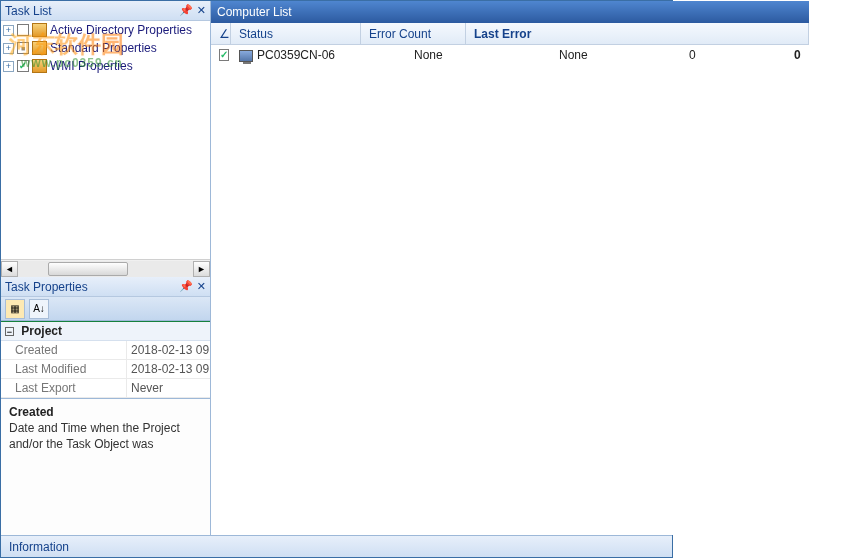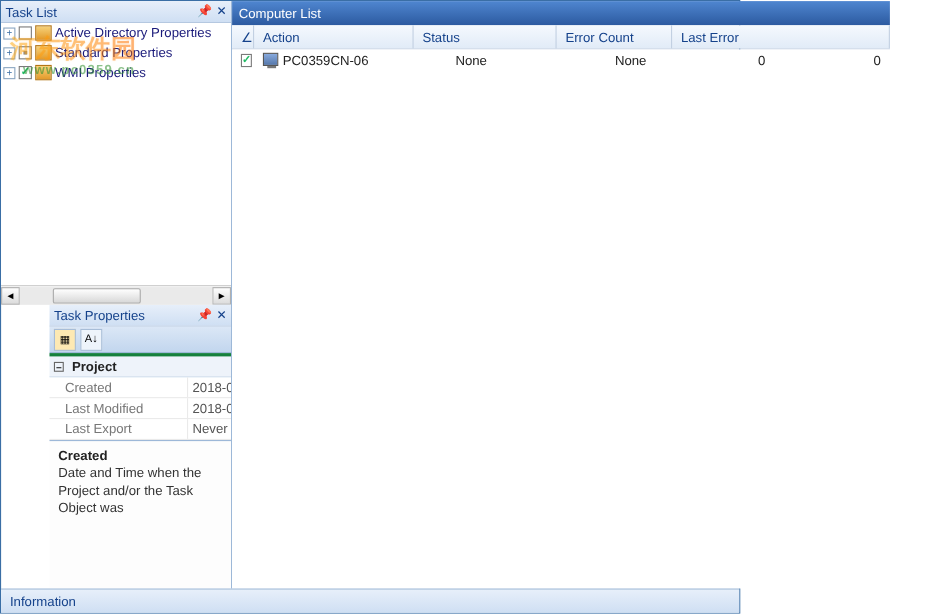--- a/index.html
+++ b/index.html
@@ -24,55 +24,55 @@
 .ticon { width: 15px; height: 14px; margin-right: 3px; display: inline-block; }
 .ticon.ad { background: linear-gradient(#f7d27a,#e39a2a); border: 1px solid #b37515; }
 .ticon.std { background: linear-gradient(#f7d27a,#e39a2a); border: 1px solid #b37515; }
 .ticon.wmi { background: linear-gradient(#f7d27a,#e39a2a); border: 1px solid #b37515; }
 
 .hscroll { height: 18px; background: #f0f0f0; border-top: 1px solid #d0d0d0; display: flex; align-items: center; }
 .hscroll .btn { width: 17px; height: 16px; background: linear-gradient(#fefefe,#dcdcdc); border: 1px solid #b0b0b0; display: flex; align-items: center; justify-content: center; font-size: 9px; cursor: pointer; }
 .hscroll .track { flex: 1; height: 16px; background: #eaeaea; position: relative; }
 .hscroll .thumb { position: absolute; left: 30px; top: 1px; width: 80px; height: 14px; background: linear-gradient(#fefefe,#d8d8d8); border: 1px solid #aaa; border-radius: 2px; }
 
-.props-panel { display: flex; flex-direction: column; height: 258px; margin-left: 44px; }
+.props-panel { display: flex; flex-direction: column; height: 258px; }
 .props-toolbar { height: 24px; background: linear-gradient(#dbe7f6,#c2d6ee); border-bottom: 1px solid #9db8d8; display: flex; align-items: center; padding: 0 4px; gap: 4px; }
 .tbtn { width: 20px; height: 20px; border: 1px solid #a7bdd8; background: #fde9b3; display: inline-flex; align-items: center; justify-content: center; font-size: 10px; cursor: pointer; }
 .tbtn.plain { background: #eef4fb; }
 
 .grid { background: #fff; }
-.grid-cat { background: #eef3fa; padding: 2px 4px; font-weight: bold; color: #222; border-top: 3px solid #15803d; border-bottom: 1px solid #d5e0ee; }
+.grid-cat { background: #eef3fa; padding: 2px 4px; font-weight: bold; color: #222; border-top: 1px solid #15803d; border-bottom: 1px solid #d5e0ee; }
 .grid-cat .exp2 { display: inline-block; width: 9px; height: 9px; border: 1px solid #666; text-align: center; line-height: 8px; font-size: 9px; margin-right: 4px; cursor: pointer; }
 .grid-row { display: flex; border-bottom: 1px solid #eaeaea; }
 .grid-row .k { width: 125px; padding: 2px 4px 2px 14px; color: #777; }
 .grid-row .v { flex: 1; padding: 2px 4px; color: #555; border-left: 1px solid #eaeaea; white-space: nowrap; overflow: hidden; }
 
 .desc-box { border-top: 1px solid #9db8d8; padding: 6px 8px; background: #fdfdfd; flex: 1; }
 .desc-title { font-weight: bold; color: #222; margin-bottom: 2px; }
 .desc-text { color: #333; font-size: 12px; line-height: 1.3; }
 
 .list-header-row { height: 22px; background: linear-gradient(#f5f9fe,#e1ebf7); border-bottom: 1px solid #c2d0e2; display: flex; color: #15428b; }
 .list-header-row .hc { border-right: 1px solid #c2d0e2; padding: 3px 8px; display: flex; align-items: center; cursor: pointer; }
 .list-body { flex: 1; background: #fff; }
 .list-row { display: flex; height: 20px; align-items: center; }
-.list-row .c { padding: 0 8px; color: #222; display: flex; align-items: flex-start; }
+.list-row .c { padding: 0 8px; color: #222; display: flex; align-items: flex-end; }
 .mach-icon { width: 14px; height: 12px; display: inline-block; border: 1px solid #555; background: linear-gradient(#88aadd,#5577aa); margin-right: 4px; position: relative; }
 .mach-icon::after { content: ""; position: absolute; left: 3px; bottom: -3px; width: 8px; height: 2px; background: #777; }
 
 .info-bar { height: 22px; background: linear-gradient(#e7effa,#cfdff3); border-top: 1px solid #9db8d8; display: flex; align-items: center; padding: 0 8px; color: #15428b; }
 
 .watermark { position: absolute; top: 8px; left: 8px; pointer-events: none; opacity: 0.55; font-family: "Microsoft YaHei", sans-serif; }
 .watermark .wm1 { font-size: 23px; font-weight: bold; background: linear-gradient(90deg,#ffb11a,#ff6a00); -webkit-background-clip: text; color: transparent; text-shadow: 0 0 2px rgba(255,150,0,0.3); }
 .watermark .wm2 { font-size: 12px; color: #2f8f2f; font-weight: bold; margin-top: -4px; letter-spacing: 1px; margin-left: 12px; }
 
 .col-mach { width: 175px; }
 .col-action { width: 145px; }
 .col-status { width: 130px; }
 .col-err { width: 105px; }
-.col-last { flex: 1; }
+.col-last { flex: 1; font-weight: bold; }
 .col-handle { width: 20px; }
 </style>
 </head>
 <body>
 
 <div class="root">
   <div class="main-row">
     <div class="left-col">
 
       <div class="panel-sub">
@@ -152,21 +152,20 @@
       </div>
 
     </div>
 
     <div class="right-col">
       <div class="panel-header">
         <span>Computer List</span>
       </div>
       <div class="list-header-row">
         <div class="hc col-handle">∠</div>
-        <div class="hc col-action">Action</div>
         <div class="hc col-status">Status</div>
         <div class="hc col-err">Error Count</div>
         <div class="hc col-last">Last Error</div>
       </div>
       <div class="list-body">
         <div class="list-row">
           <div class="c col-handle">
               <span class="cb checked"></span>
             </div>
           <div class="c col-mach">

